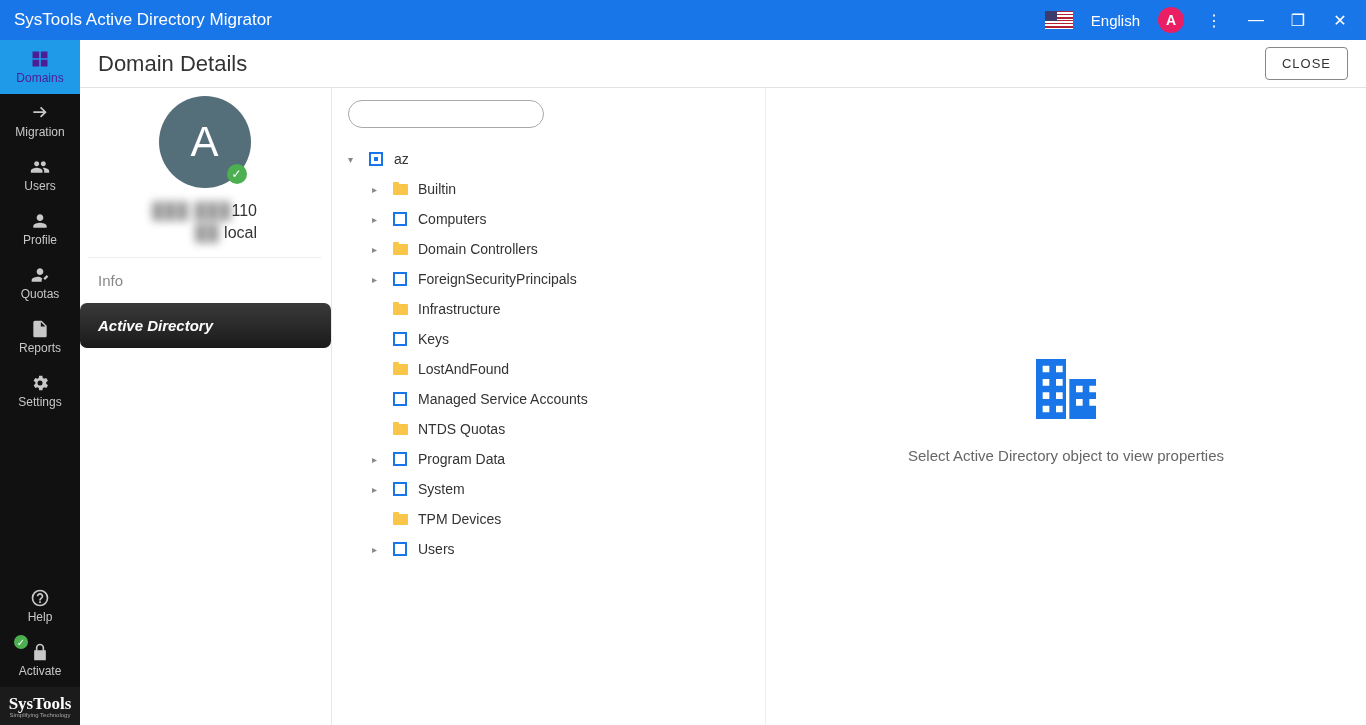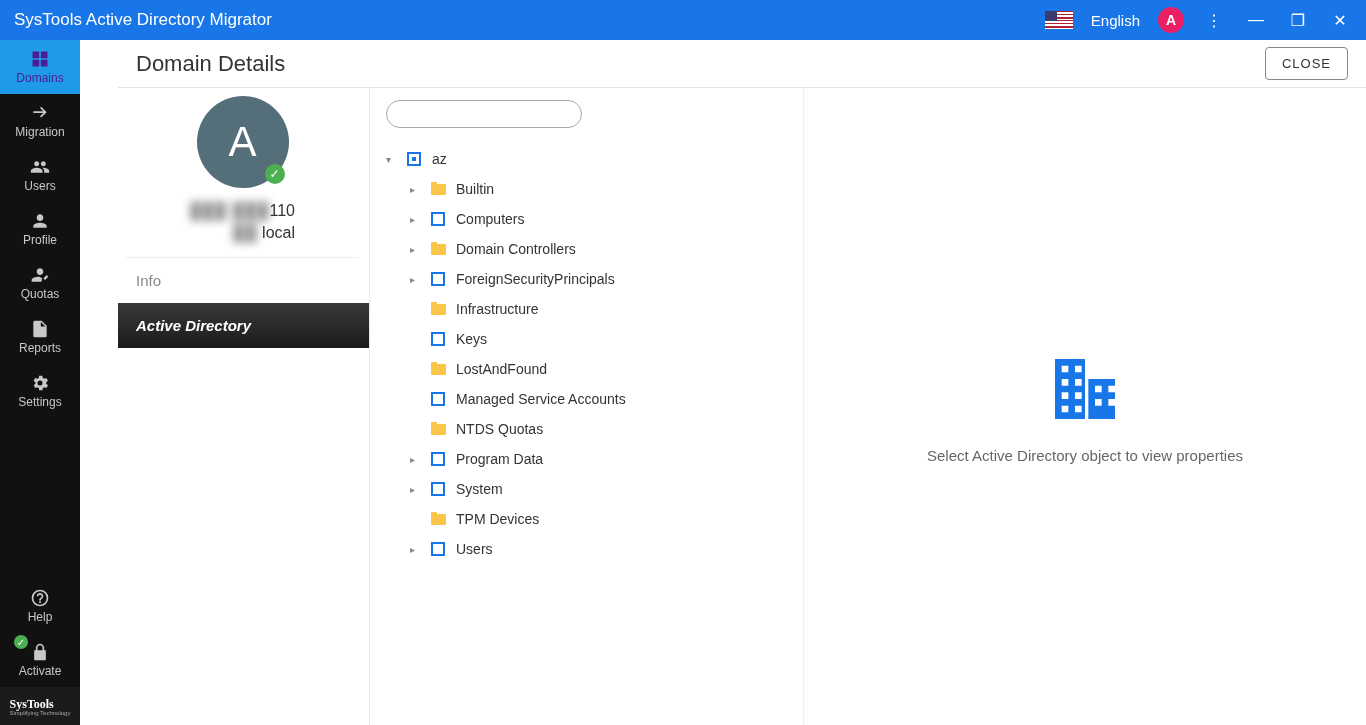--- a/index.html
+++ b/index.html
@@ -18,40 +18,40 @@
 
 .main { flex:1; display:flex; min-height:0; }
 
 
 .sidebar { width: 80px; background: #111; color: #c8c8c8; display:flex; flex-direction:column; }
 .sidebar .navitem { height: 54px; display:flex; flex-direction:column; align-items:center; justify-content:center; gap:2px; cursor:pointer; font-size:12px; }
 .sidebar .navitem.active { background:#1e9ae8; color:#4c1d95; }
 .sidebar .navitem svg { width:20px; height:20px; fill: currentColor; }
 .sidebar .spacer { flex:1; }
 .sidebar .brand { height: 38px; background:#1b1b1b; display:flex; align-items:center; justify-content:center; }
-.brandtxt { font-size:12px; font-weight:bold; color:#fff; font-family: 'Georgia', serif; position:relative; }
+.brandtxt { font-size:17px; font-weight:bold; color:#fff; font-family: 'Georgia', serif; position:relative; }
 .brandsub { font-size:6px; color:#aaa; text-align:center; margin-top:-2px;}
 
 
-.content { flex:1; display:flex; flex-direction:column; background:#fff;padding-left:38px; }
+.content { flex:1; display:flex; flex-direction:column; background:#fff; }
 .header { height: 48px; border-bottom:1px solid #e2e2e2; display:flex; align-items:center; padding: 0 18px; }
 .header h1 { font-size: 22px; font-weight: 400; color:#333; flex:1; }
 .closebtn { border:1px solid #888; background:#fff; color:#333; padding: 8px 16px; border-radius:4px; font-size:13px; letter-spacing:1px; cursor:pointer; }
 
 .body { flex:1; display:flex; min-height:0; }
 
 
 .domainpanel { width: 252px; border-right:1px solid #e8e8e8; display:flex; flex-direction:column; padding-top: 8px; }
 .profilewrap { display:flex; flex-direction:column; align-items:center; padding: 0 8px 12px; border-bottom:1px solid #eee; margin: 0 10px 0 8px;}
 .avatar { width: 92px; height: 92px; border-radius:50%; background:#546e7a; color:#fff; display:flex; align-items:center; justify-content:center; font-size:42px; position:relative; }
 .avatar .check { position:absolute; bottom:4px; right:4px; width:20px;height:20px; border-radius:50%; background:#4caf50; display:flex;align-items:center;justify-content:center; color:#fff; font-size:12px;}
 .domaininfo{ text-align:right; margin-top:12px; font-size:16px; color:#333; line-height:1.4;}
 .domaininfo .blur { color:transparent; text-shadow: 0 0 8px rgba(0,0,0,0.4); letter-spacing:1px;}
 .tab { padding: 14px 18px; font-size: 15px; color:#888; cursor:pointer; }
-.tab.active { background: linear-gradient(#3a3a3a, #1a1a1a); color:#fff; font-weight:bold; font-style: italic; }
+.tab.active { background: linear-gradient(#3a3a3a, #1a1a1a); color:#fff; font-weight:bold; font-style: italic; border-radius: 7px; }
 
 
 .treepanel { width: 434px; border-right:1px solid #eee; padding: 12px 16px; }
 .searchbox { width: 196px; height: 28px; border:1px solid #aaa; border-radius: 14px; display:flex; align-items:center; padding: 0 10px; margin-bottom:16px; }
 .searchbox input { border:none; outline:none; flex:1; font-size:13px; background:transparent; }
 .searchbox svg { width:14px; height:14px; stroke:#888; fill:none; stroke-width:2;}
 
 .tree { font-size: 14px; color:#333; }
 .treenode { display:flex; align-items:center; gap: 10px; height: 30px; padding-left: 0; cursor:pointer;}
 .treenode .arrow { width:10px; display:inline-block; color:#888; font-size:10px;}

